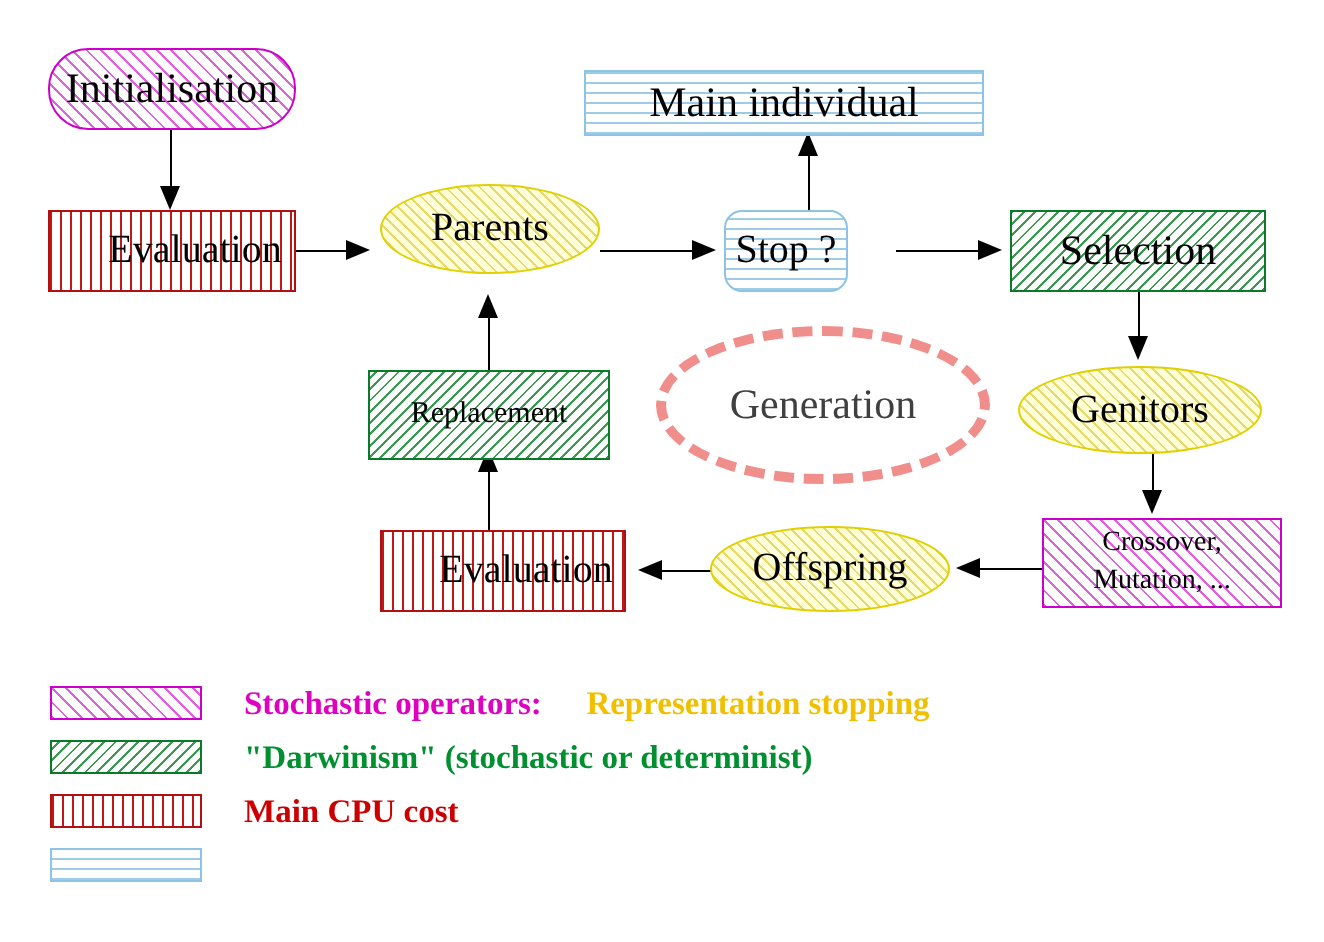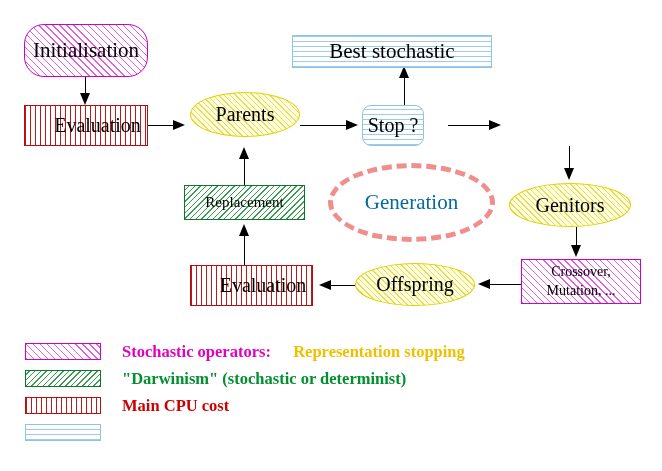--- a/index.html
+++ b/index.html
@@ -91,21 +91,21 @@
   }
   #generation-ring {
     position: absolute;
     inset: 0;
     border: 5px dashed #ef8e8a;
     border-radius: 50%;
   }
   #generation-label {
     position: relative;
     z-index: 2;
-    color: #0369a1;
+    color: #404040;
     text-align: center;
   }
 
   
   #legend { position: absolute; left: 0; top: 338px; width: 662px; }
   .legend-row {
     position: relative;
     height: 27px;
     display: flex;
     align-items: center;
@@ -169,59 +169,62 @@
 
     <div class="line-v" style="left:244px; top:156px; height:30px;"></div>
     <div class="arrow arrow-u" style="left:238.5px; top:147px;"></div>
   </div>
 
   <div id="generation-group" style="left:328px; top:163px; width:167px; height:79px;">
     <div id="generation-ring"></div>
     <div id="generation-label" style="font-size:21px;">Generation</div>
   </div>
 
-  <div class="node hatch-magenta" style="left:24px; top:24px; width:124px; height:53px;border-radius:20px;">
+  <div class="node hatch-magenta" style="left:24px; top:24px; width:124px; height:41px;border-radius:20px;">
     <span style="font-size:21px;">Initialisation</span>
   </div>
 
   <div class="node hatch-red" style="left:24px; top:105px; width:124px; height:41px;">
     <span style="font-size:20px;">Evaluation</span>
   </div>
 
   <div class="node hatch-yellow ellipse" style="left:190px; top:92px; width:110px; height:45px;">
     <span style="font-size:20px;">Parents</span>
   </div>
 
   <div class="node hatch-blue" style="left:292px; top:35px; width:200px; height:33px;">
-    <span style="font-size:21px;">Best stochastic</span>
+    <span style="font-size:21px;">Main individual</span>
   </div>
 
   <div class="node hatch-blue rounded" style="left:362px; top:105px; width:62px; height:41px;">
     <span style="font-size:20px;">Stop ?</span>
   </div>
 
+  <div class="node hatch-green" style="left:505px; top:105px; width:128px; height:41px;">
+    <span style="font-size:21px;">Selection</span>
+  </div>
 
   <div class="node hatch-yellow ellipse" style="left:509px; top:183px; width:122px; height:44px;">
     <span style="font-size:20px;">Genitors</span>
   </div>
 
   <div class="node hatch-magenta" style="left:521px; top:259px; width:120px; height:45px;">
     <span style="font-size:14px; white-space:pre-line; line-height:1.3;">Crossover,
 Mutation, ...</span>
   </div>
 
   <div class="node hatch-yellow ellipse" style="left:355px; top:263px; width:120px; height:43px;">
     <span style="font-size:20px;">Offspring</span>
   </div>
 
   <div class="node hatch-red" style="left:190px; top:265px; width:123px; height:41px;">
     <span style="font-size:20px;">Evaluation</span>
   </div>
 
-  <div class="node hatch-green" style="left:184px; top:185px; width:121px; height:35px;">
+  <div class="node hatch-green" style="left:184px; top:185px; width:121px; height:45px;">
     <span style="font-size:15px;">Replacement</span>
   </div>
 
   <div id="legend">
 
     <div class="legend-row">
       <div class="legend-swatch hatch-magenta"></div>
       <div class="legend-text">
         <span class="t-magenta">Stochastic operators:</span>
         <span style="display:inline-block;width:14px;"></span>

